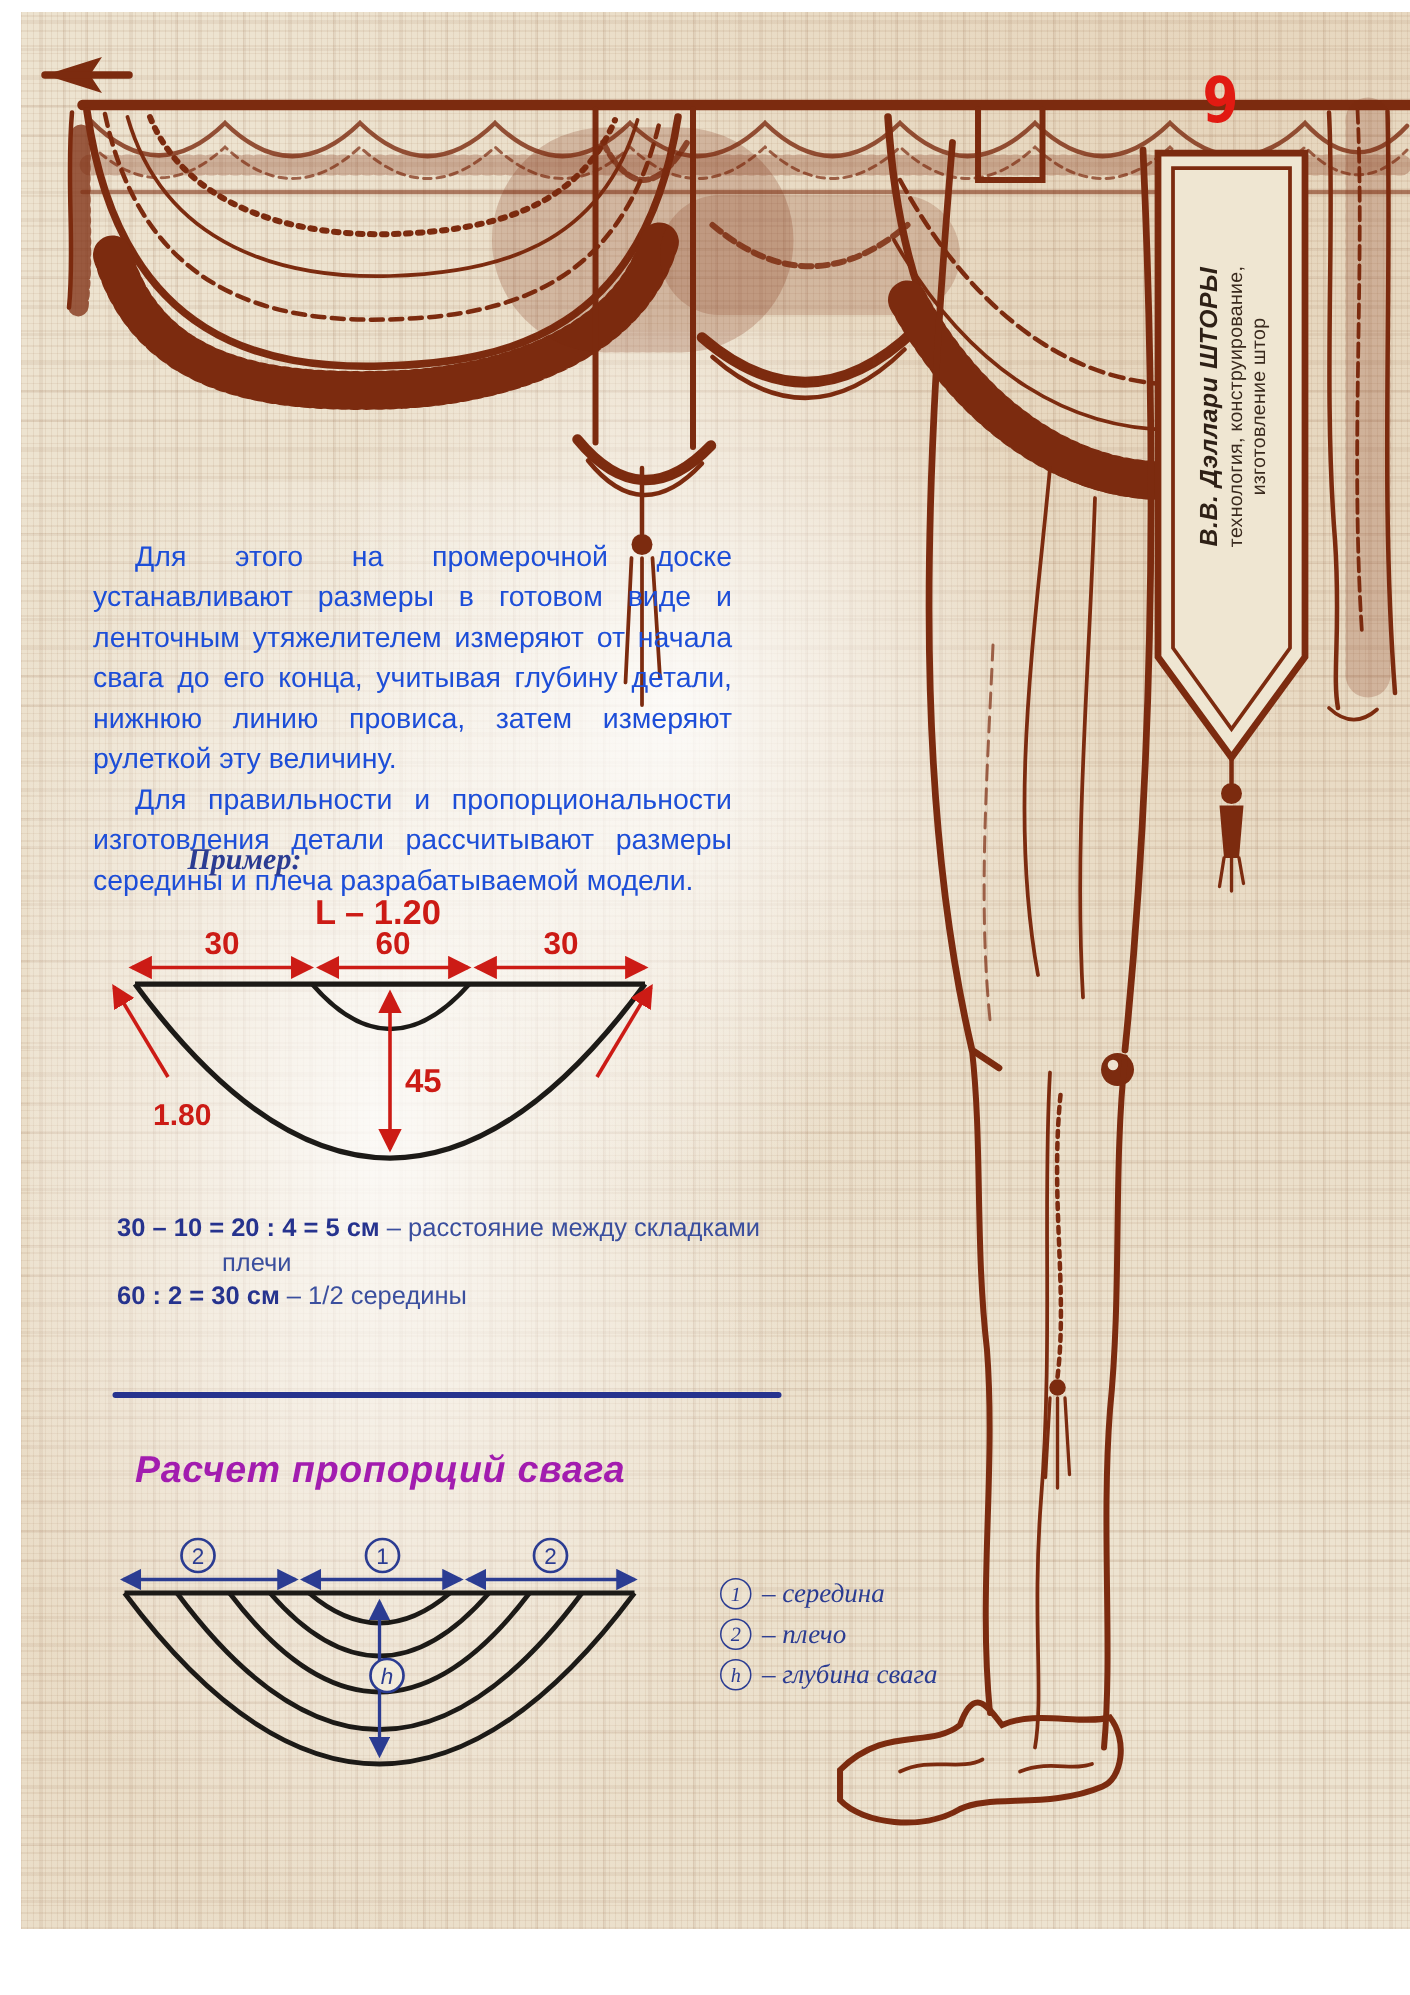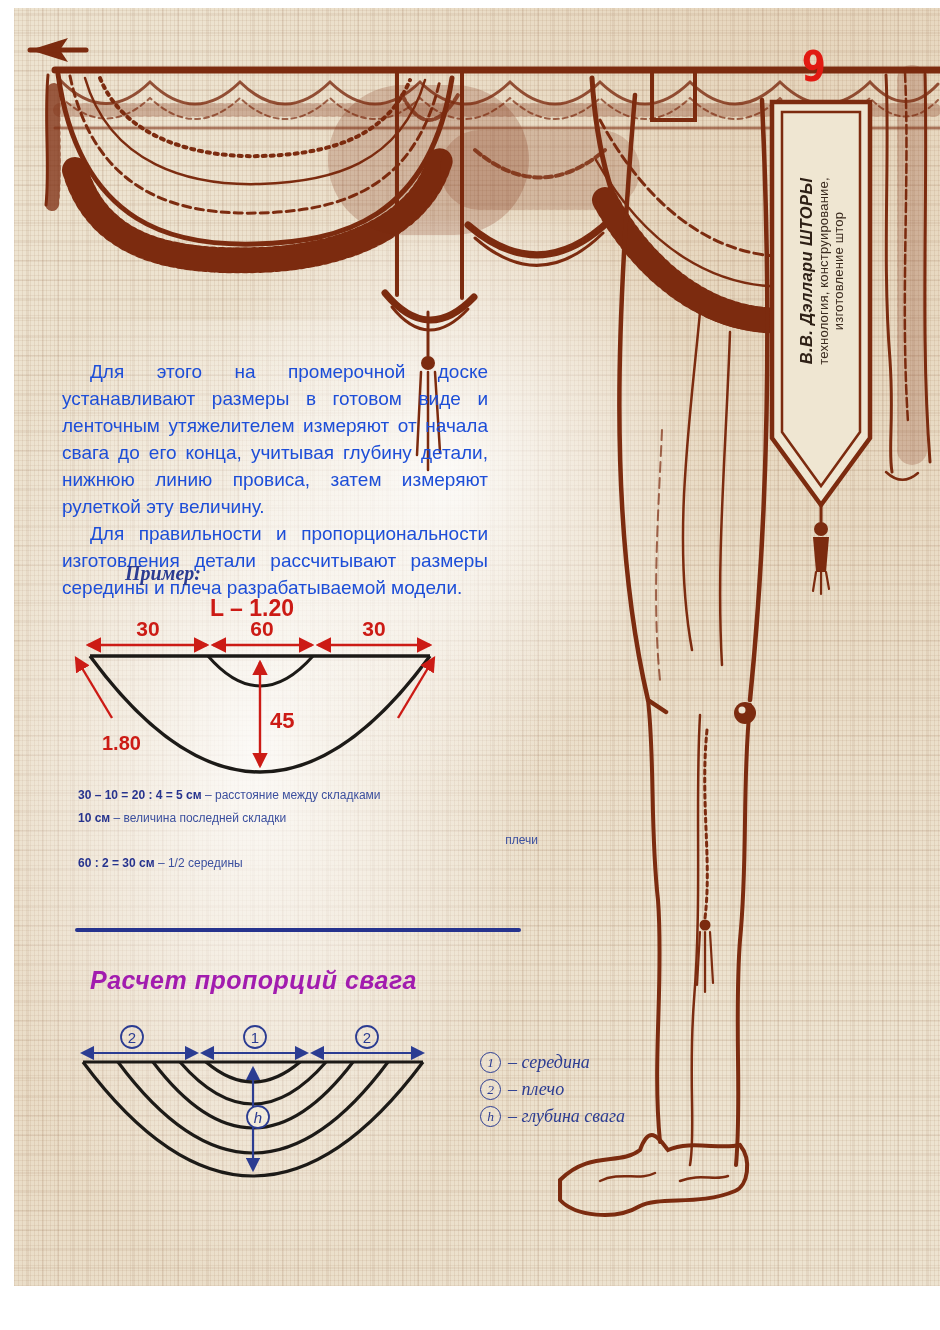--- a/index.html
+++ b/index.html
@@ -19,23 +19,23 @@
   }
   .lightzone{background:radial-gradient(ellipse at 45% 45%, rgba(255,255,255,.85), rgba(255,255,255,0) 72%);}
   
   #bodytext{left:62px;top:358px;width:426px;color:#1d4ed8;font-size:19px;line-height:27px;
             text-align:justify;}
   #bodytext p{margin:0;text-indent:28px;}
   
   #example-label{left:80px;top:562px;color:#2b3c92;font-size:20px;font-weight:700;font-style:italic;
                  font-family:"Liberation Serif",serif;margin-left:45px;}
   
-  #calc{left:78px;top:784px;width:460px;font-size:12px;line-height:22.5px;color:#3b4f9e;}
+  #calc{left:78px;top:808px;width:460px;font-size:17px;line-height:22.5px;color:#3b4f9e;}
   #calc .b{font-weight:700;color:#26338e;}
-  #calc .indent{padding-left:70px;text-align:right;}
+  #calc .indent{padding-left:70px;}
   #calc-rule{left:75px;top:928px;width:446px;height:4px;background:#26338e;border-radius:2px;}
   
   #sect-title{left:90px;top:966px;color:#a21caf;font-size:25px;font-weight:800;font-style:italic;
               letter-spacing:.5px;}
   
   #legend{left:480px;top:1049px;color:#2b3c92;font-size:18px;line-height:27px;
           font-style:italic;font-family:"Liberation Serif",serif;}
   #legend .row{display:flex;align-items:center;gap:7px;}
   .circ{display:inline-flex;align-items:center;justify-content:center;width:19px;height:19px;
         border:1.6px solid #2b3c92;border-radius:50%;font-size:13.5px;font-style:italic;
@@ -201,21 +201,20 @@
       <text x="80" y="48" font-size="21" text-anchor="middle">30</text>
       <text x="194" y="48" font-size="21" text-anchor="middle">60</text>
       <text x="306" y="48" font-size="21" text-anchor="middle">30</text>
       <text x="202" y="140" font-size="22">45</text>
       <text x="34" y="162" font-size="20">1.80</text>
     </g>
   </svg>
 
   <div id="calc" class="abs">
     <div><span class="b">30 – 10 = 20 : 4 = 5 см</span><span> – расстояние между складками</span><span class="b"></span></div>
-    <div><span class="b">10 см</span><span> – величина последней складки</span><span class="b"></span></div>
     <div class="indent"><span class="b"></span><span>плечи</span><span class="b"></span></div>
     <div><span class="b">60 : 2 = 30 см</span><span> – 1/2 середины</span><span class="b"></span></div>
   </div>
   <div id="calc-rule" class="abs"></div>
 
   <div id="sect-title" class="abs">Расчет пропорций свага</div>
 
   <svg class="abs" style="left:68px;top:1022px;" width="400" height="170" viewBox="0 0 400 170">
     <defs>
       <marker id="ba" viewBox="0 0 10 10" refX="8.5" refY="5" markerWidth="6.5" markerHeight="6.5" orient="auto-start-reverse">

